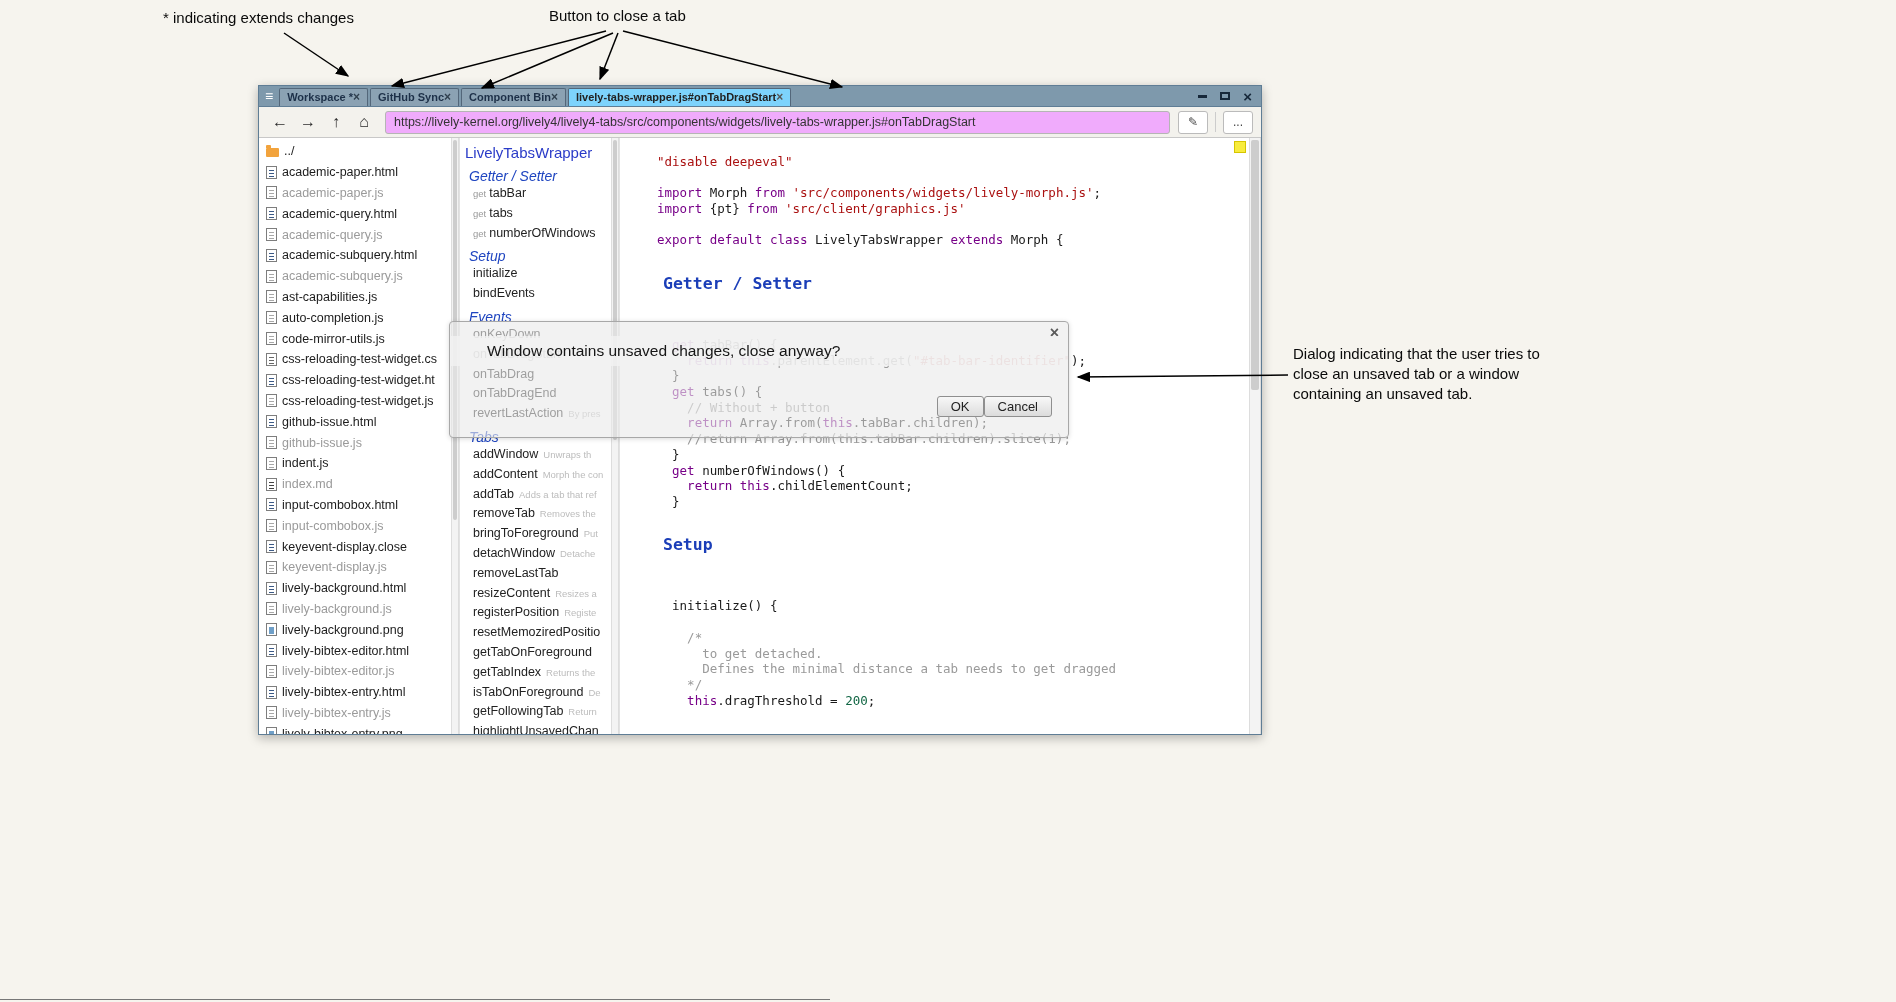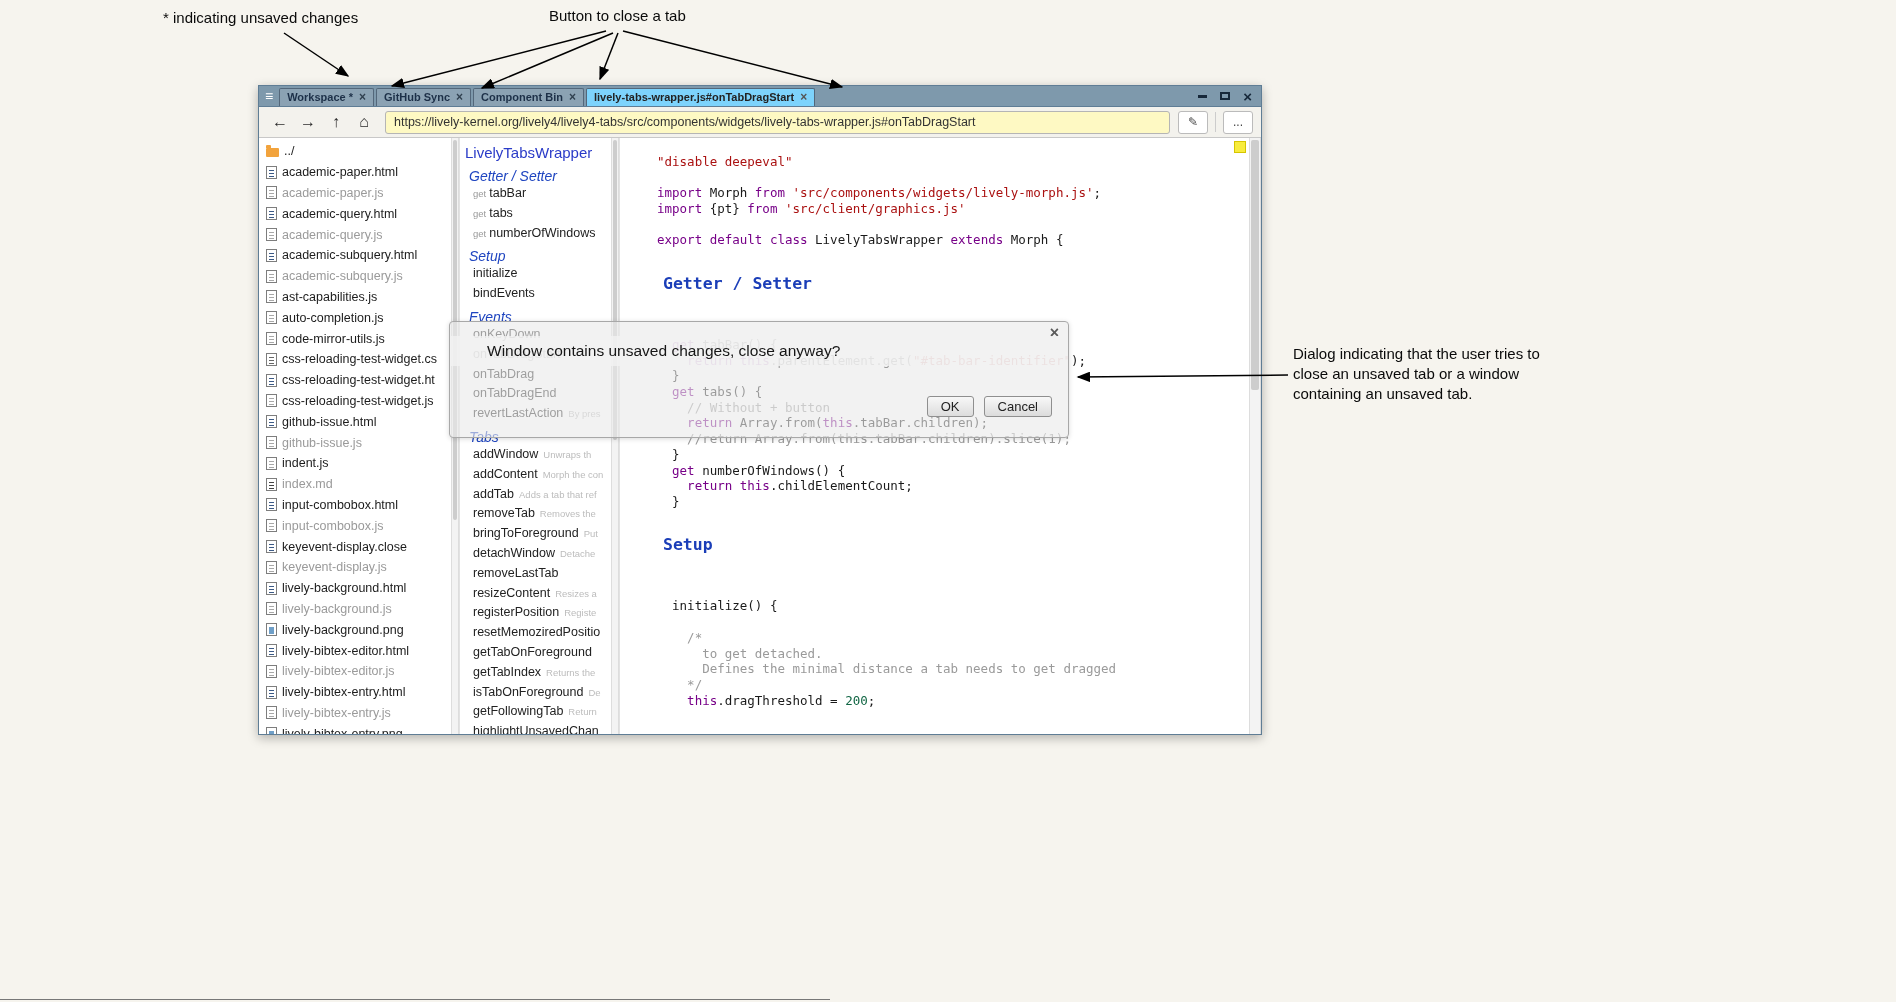--- a/index.html
+++ b/index.html
@@ -25,21 +25,21 @@
   }
 
   
   .titlebar{
     position:absolute;left:0;top:0;right:0;height:21px;background:#7e99ac;
     display:flex;align-items:flex-end;border-bottom:1px solid #5f7d95;box-sizing:border-box;
   }
   .menu-icon{color:#fff;font-size:14px;font-weight:bold;align-self:center;padding:0 6px;line-height:1}
   .tab-strip{display:flex;align-items:flex-end;height:100%;overflow:hidden}
   .tab{
-    display:flex;align-items:center;gap:6px;height:18px;box-sizing:border-box;
+    display:flex;align-items:center;height:18px;box-sizing:border-box;
     padding:1px 7px 2px 7px;margin-right:2px;
     font-size:11px;font-weight:bold;color:#1d3048;
     background:#8ba2b3;border:1px solid #53677a;border-bottom:none;border-radius:2px 2px 0 0;
     white-space:nowrap;
   }
   .tab.active{background:#7dd3fc;color:#222}
   .tab-close{font-weight:bold;font-size:12px;color:#30404f;line-height:1;cursor:pointer}
   .tab.active .tab-close{color:#555}
   .win-controls{margin-left:auto;align-self:center;display:flex;align-items:center;gap:13px;padding-right:9px;color:#16283a}
   .ctl-min{width:9px;height:3px;background:#16283a}
@@ -48,21 +48,21 @@
 
   
   .toolbar{
     position:absolute;left:0;top:21px;right:0;height:31px;background:#f3f2ed;
     border-bottom:1px solid #c8c8c8;box-sizing:border-box;
     display:flex;align-items:center;padding:0 8px;gap:2px;
   }
   .nav-btn{width:26px;text-align:center;font-size:16px;font-weight:bold;color:#2b2b2b;line-height:1}
   .url-input{
     flex:1;height:21px;margin:0 6px;border:1px solid #b5b5b5;border-radius:3px;
-    padding:0 8px;font-size:12.5px;color:#333;background:#fef9c3;outline:none;
+    padding:0 8px;font-size:12.5px;color:#333;background:#f0abfc;outline:none;
     font-family:"Liberation Sans",sans-serif;
   }
   .tb-divider{width:1px;height:20px;background:#ccc;margin:0 5px}
   .sq-btn{
     min-width:28px;height:21px;border:1px solid #bbb;border-radius:3px;background:#fff;
     display:flex;align-items:center;justify-content:center;font-size:12px;color:#444;
   }
 
   
   .content{position:absolute;left:0;top:52px;right:0;bottom:0;background:#fff;overflow:hidden}
@@ -112,31 +112,31 @@
     position:absolute;left:190px;top:235px;width:620px;height:117px;z-index:40;
     background:rgba(234,234,234,0.62);border:1px solid #a8a8a8;border-radius:4px;
     box-shadow:0 1px 5px rgba(0,0,0,.15);box-sizing:border-box;
   }
   .dialog-close{position:absolute;top:3px;right:9px;font-weight:bold;font-size:16px;color:#5a5a5a;line-height:1;cursor:pointer}
   .dialog-msgband{
     position:absolute;left:1px;right:1px;top:14px;height:30px;
     background:rgba(242,242,242,0.82);display:flex;align-items:center;padding-left:36px;
     font-size:15.5px;color:#161616;
   }
-  .dialog-buttons{position:absolute;right:16px;top:74px;display:flex;gap:10px}
+  .dialog-buttons{position:absolute;right:16px;top:74px;display:flex;}
   .dbtn{
     font-size:13px;color:#222;background:linear-gradient(#f8f8f8,#dcdcdc);
     border:1px solid #8f8f8f;border-radius:3px;padding:2px 13px;
     font-family:"Liberation Sans",sans-serif;
   }
 </style>
 </head>
 <body>
 
-<div class="ann" id="ann-unsaved">* indicating unsaved changes</div>
+<div class="ann" id="ann-unsaved">* indicating extends changes</div>
 <div class="ann" id="ann-close">Button to close a tab</div>
 <div class="ann" id="ann-dialog">Dialog indicating that the user tries to close an unsaved tab or a window containing an unsaved tab.</div>
 
 <svg id="arrows" width="1896" height="1002">
   <defs>
     <marker id="ah" markerWidth="9" markerHeight="7" refX="8" refY="3.5" orient="auto">
       <path d="M0,0 L9,3.5 L0,7 z" fill="#000"></path>
     </marker>
   </defs>
   <line x1="284" y1="33" x2="348" y2="76" stroke="#000" stroke-width="1.5" marker-end="url(#ah)"></line>

